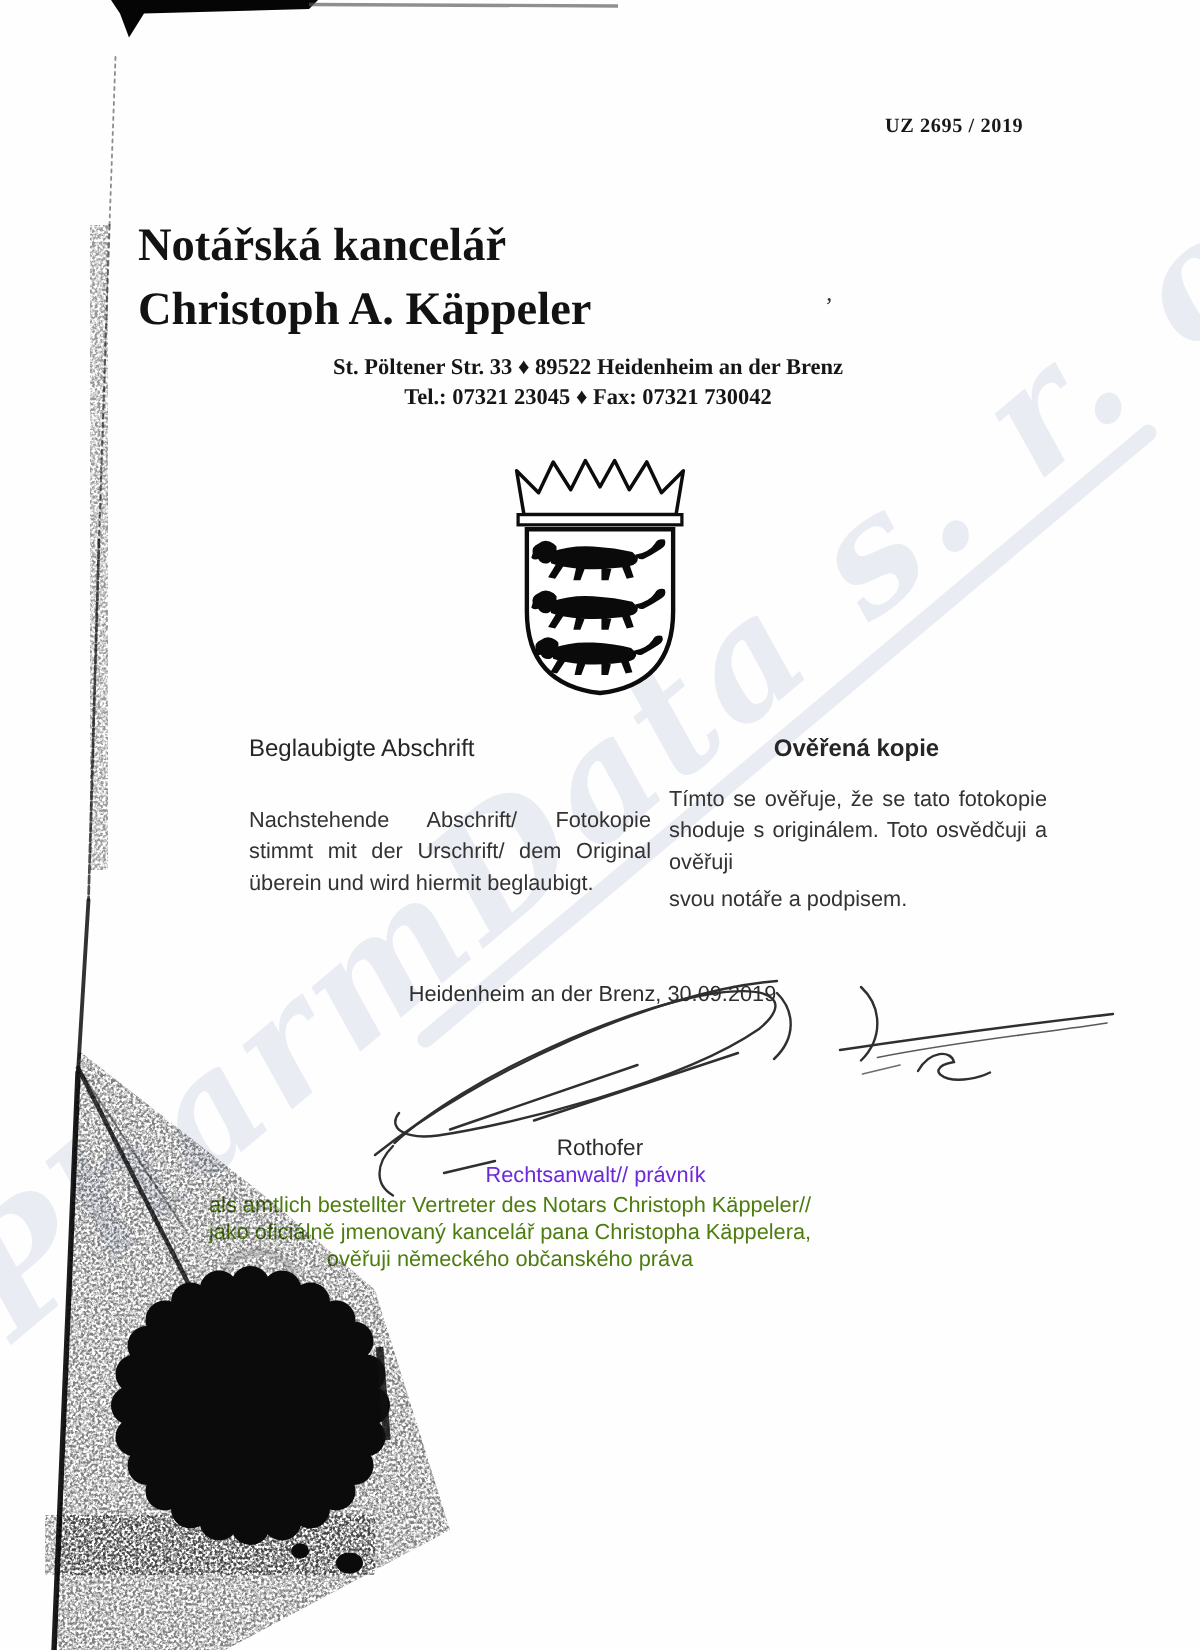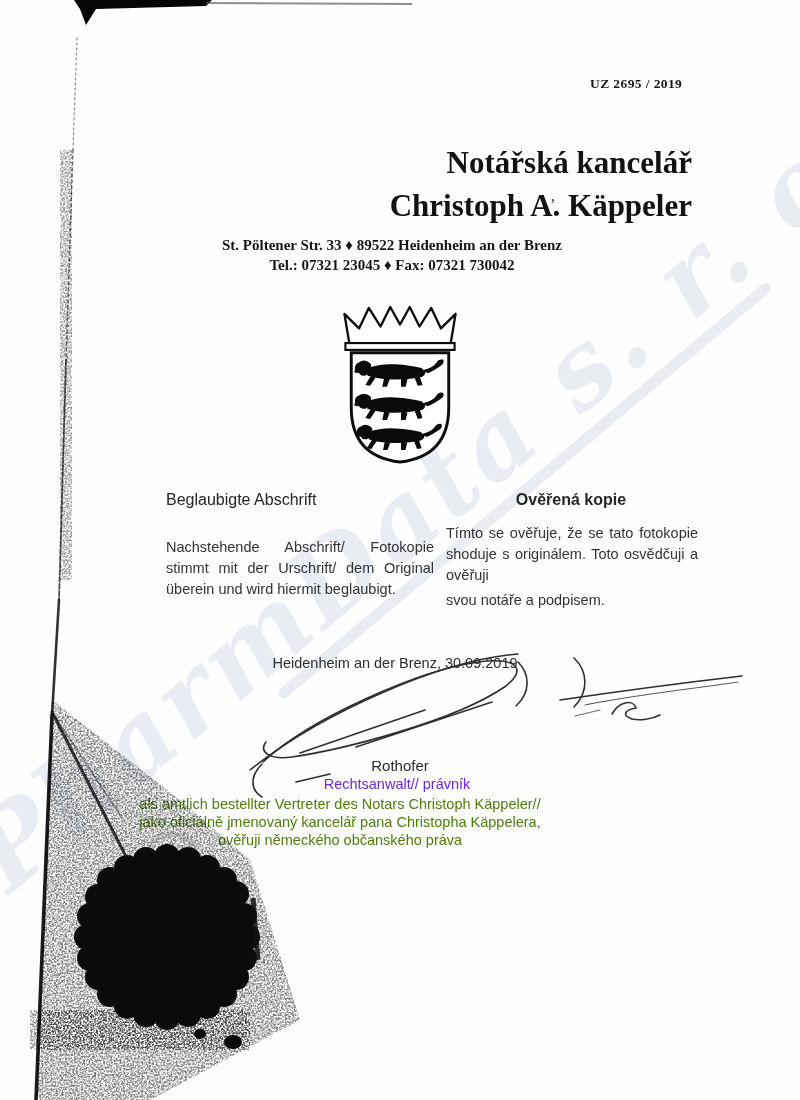--- a/index.html
+++ b/index.html
@@ -10,21 +10,21 @@
   #watermark{left:18px;top:806px;transform:rotate(-40deg);transform-origin:0 100px;
              white-space:nowrap;pointer-events:none;}
   #watermark .wm-text{font-family:"DejaVu Serif",serif;font-style:italic;font-weight:bold;
              font-size:104px;letter-spacing:5px;color:#e9ecf2;line-height:100px;}
   #watermark .wm-underline{margin-left:335px;margin-top:2px;width:640px;height:11px;
              background:#e9ecf2;border-radius:6px;}
   
   .serif{font-family:"Liberation Serif","DejaVu Serif",serif;}
   #ref-number{left:590px;top:76px;width:140px;font-size:13.5px;font-weight:bold;
               letter-spacing:.4px;color:#181818;}
-  #title-block{left:92px;top:142px;width:600px;text-align:right;color:#121212;}
+  #title-block{left:92px;top:142px;width:600px;text-align:left;color:#121212;}
   #title-block .t1{font-size:31px;font-weight:bold;line-height:42px;}
   #title-block .t2{font-size:31px;font-weight:bold;line-height:44px;}
   #apostrophe{left:550px;top:196px;font-size:16px;color:#333;}
   #address-block{left:92px;top:236px;width:600px;text-align:center;color:#161616;}
   #address-block div{font-size:15px;font-weight:bold;line-height:19.5px;}
   
   .col-heading{font-size:16px;color:#262626;}
   #german-heading{left:166px;top:491px;width:262px;}
   #czech-heading{left:445px;top:491px;width:252px;text-align:center;font-weight:bold;}
   .body-text{font-size:14.5px;line-height:21px;text-align:justify;color:#333;}

